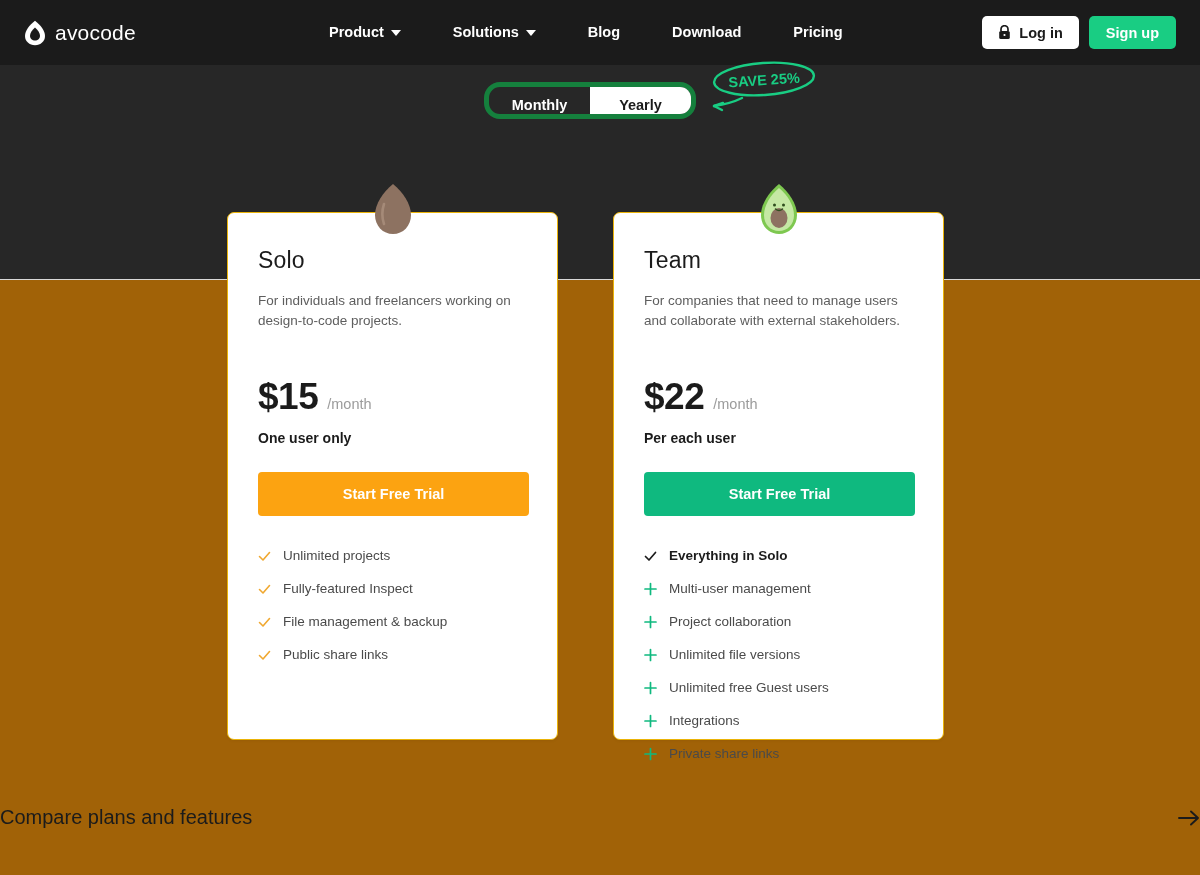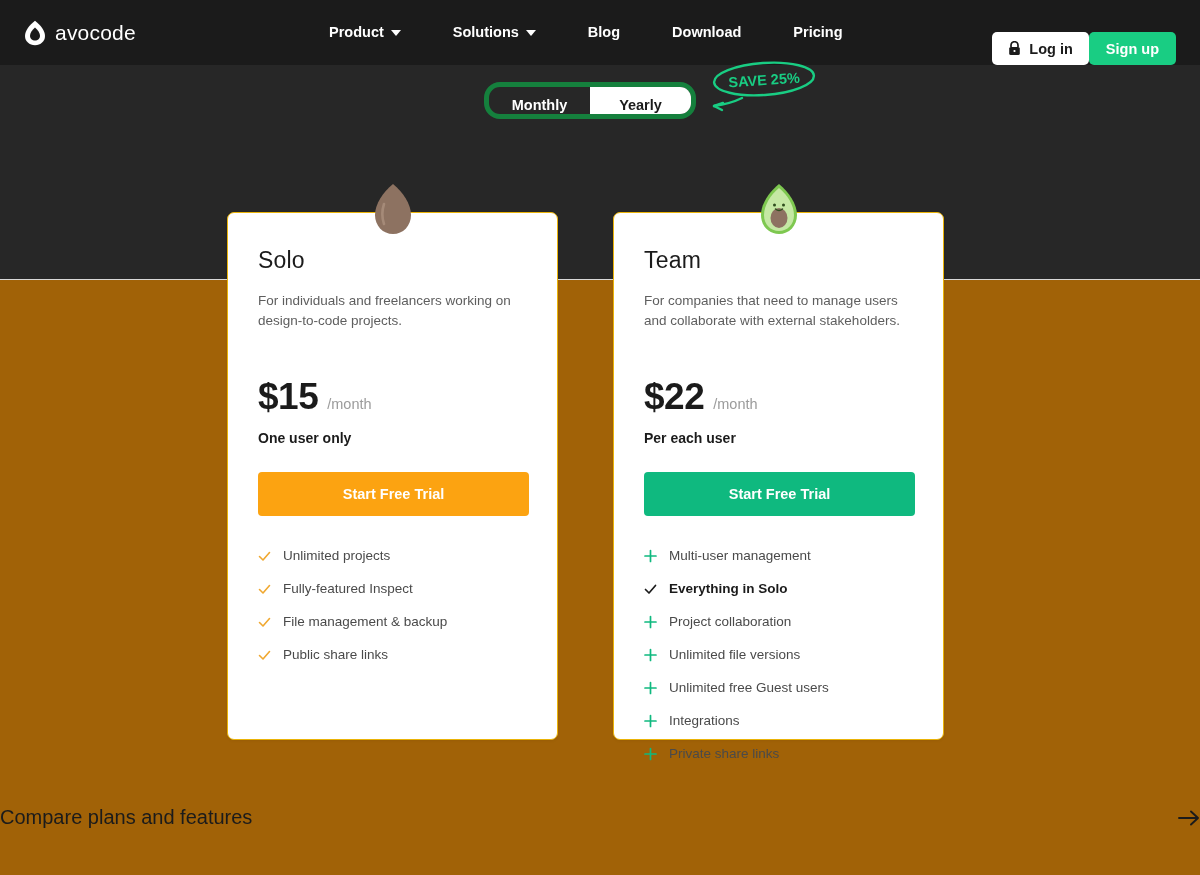--- a/index.html
+++ b/index.html
@@ -46,21 +46,21 @@
     display: flex; align-items: center; gap: 7px; cursor: pointer;
     white-space: nowrap;
   }
   .caret {
     width: 0; height: 0;
     border-left: 5px solid transparent; border-right: 5px solid transparent;
     border-top: 6px solid #ffffff; display: inline-block;
   }
   .nav-actions {
     position: absolute; right: 24px; top: 0; height: 65px;
-    display: flex; align-items: flex-end; 
+    display: flex; align-items: center; gap: 10px;
   }
   .btn-login {
     background: #ffffff; color: #1b1b1b; border: none; border-radius: 5px;
     height: 33px; padding: 0 16px; font-size: 14.5px; font-weight: bold;
     display: flex; align-items: center; gap: 8px; cursor: pointer;
     font-family: inherit;
   }
   .lock-icon { width: 13px; height: 15px; display:block; }
   .btn-signup {
     background: #19cd83; color: #ffffff; border: none; border-radius: 5px;
@@ -258,31 +258,31 @@
       <div class="card-inner">
         <div class="card-title">Team</div>
         <div class="card-desc">For companies that need to manage users and collaborate with external stakeholders.</div>
         <div class="price-row">
           <span class="price">$22</span>
           <span class="price-period">/month</span>
         </div>
         <div class="price-sub">Per each user</div>
         <button class="cta green">Start Free Trial</button>
         <ul class="features">
+          <li class="feature bold">
+            <svg class="f-icon" viewBox="0 0 13 16">
+                <path d="M1.5 8.5 L5 12 L11.5 4.5" fill="none" stroke="#1b1b1b" stroke-width="1.7" stroke-linecap="round" stroke-linejoin="round"></path>
+              </svg>
+            <span class="f-label">Everything in Solo</span>
+          </li>
           <li class="feature">
             <svg class="f-icon" viewBox="0 0 13 16">
                 <path d="M6.5 2.5 V13.5 M1 8 H12" fill="none" stroke="#0fb97f" stroke-width="1.7" stroke-linecap="round"></path>
               </svg>
             <span class="f-label">Multi-user management</span>
-          </li>
-          <li class="feature bold">
-            <svg class="f-icon" viewBox="0 0 13 16">
-                <path d="M1.5 8.5 L5 12 L11.5 4.5" fill="none" stroke="#1b1b1b" stroke-width="1.7" stroke-linecap="round" stroke-linejoin="round"></path>
-              </svg>
-            <span class="f-label">Everything in Solo</span>
           </li>
           <li class="feature">
             <svg class="f-icon" viewBox="0 0 13 16">
                 <path d="M6.5 2.5 V13.5 M1 8 H12" fill="none" stroke="#0fb97f" stroke-width="1.7" stroke-linecap="round"></path>
               </svg>
             <span class="f-label">Project collaboration</span>
           </li>
           <li class="feature">
             <svg class="f-icon" viewBox="0 0 13 16">
                 <path d="M6.5 2.5 V13.5 M1 8 H12" fill="none" stroke="#0fb97f" stroke-width="1.7" stroke-linecap="round"></path>

